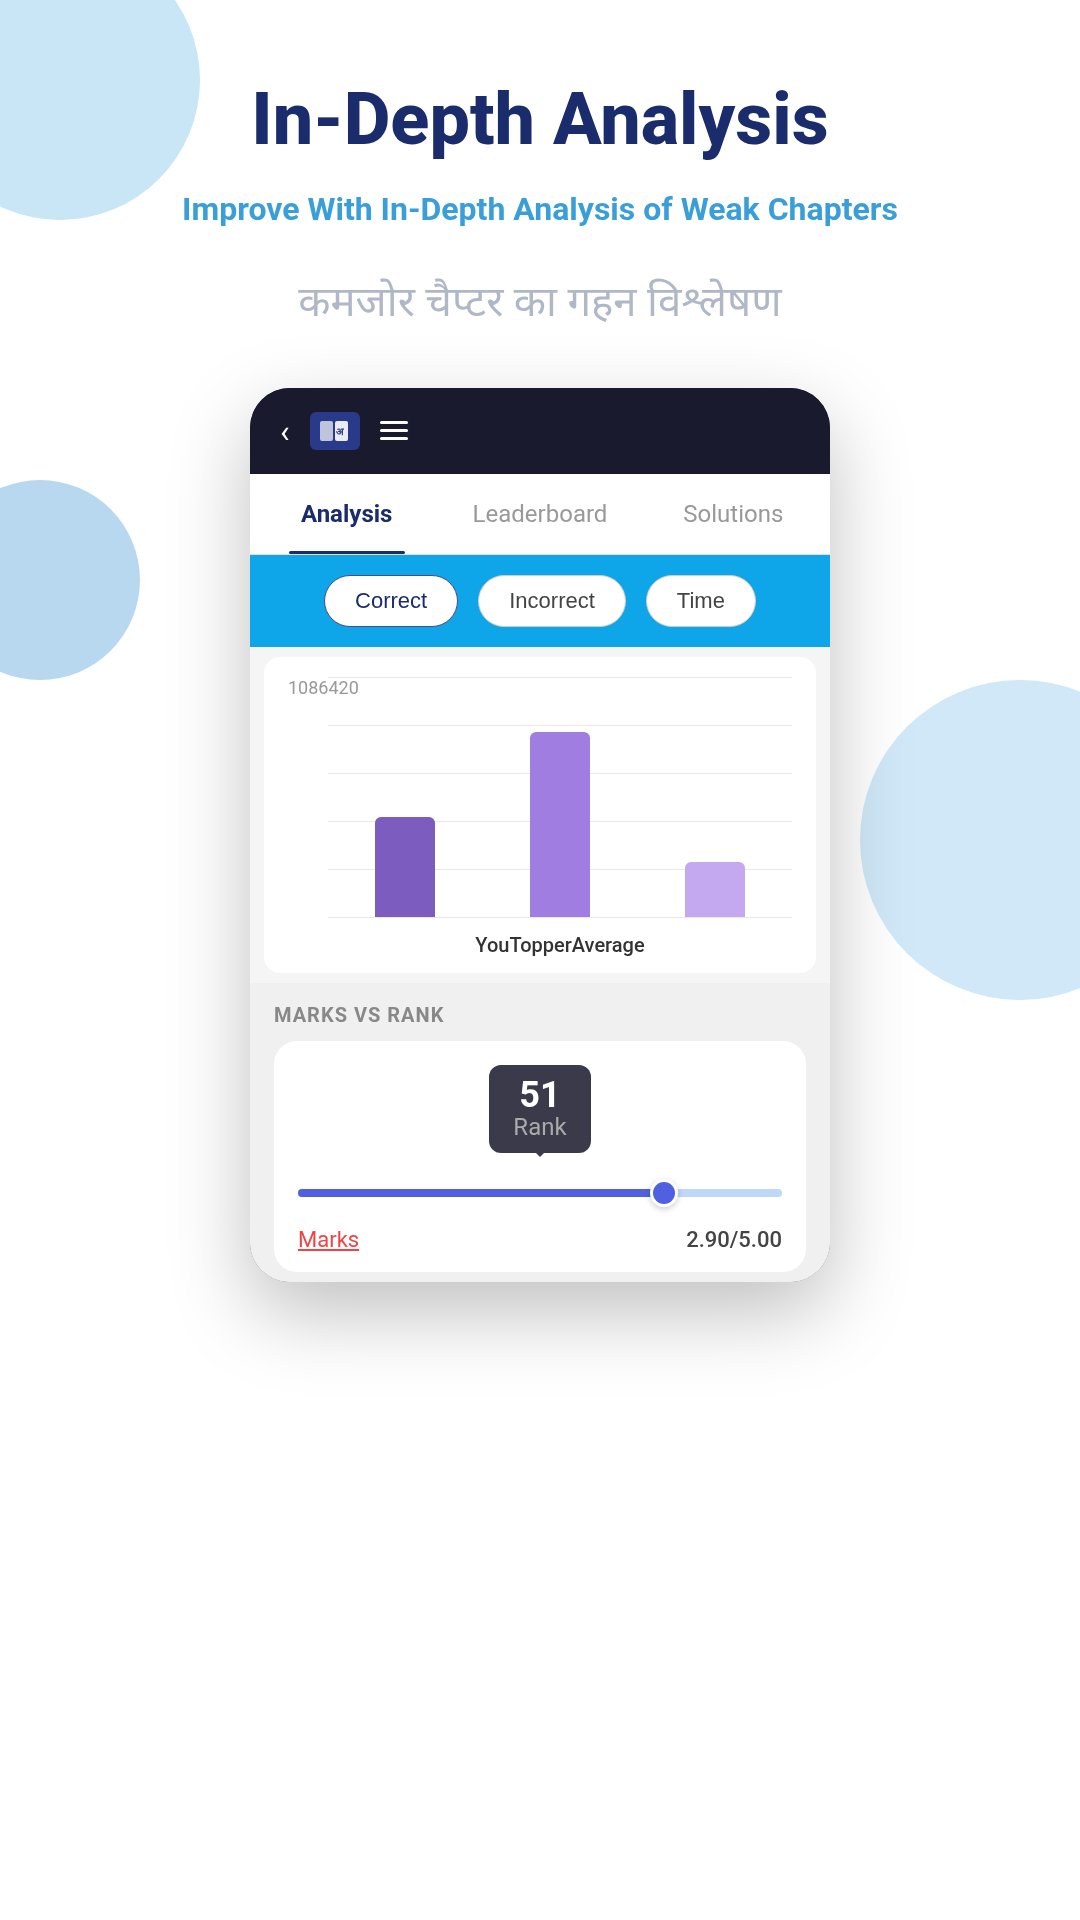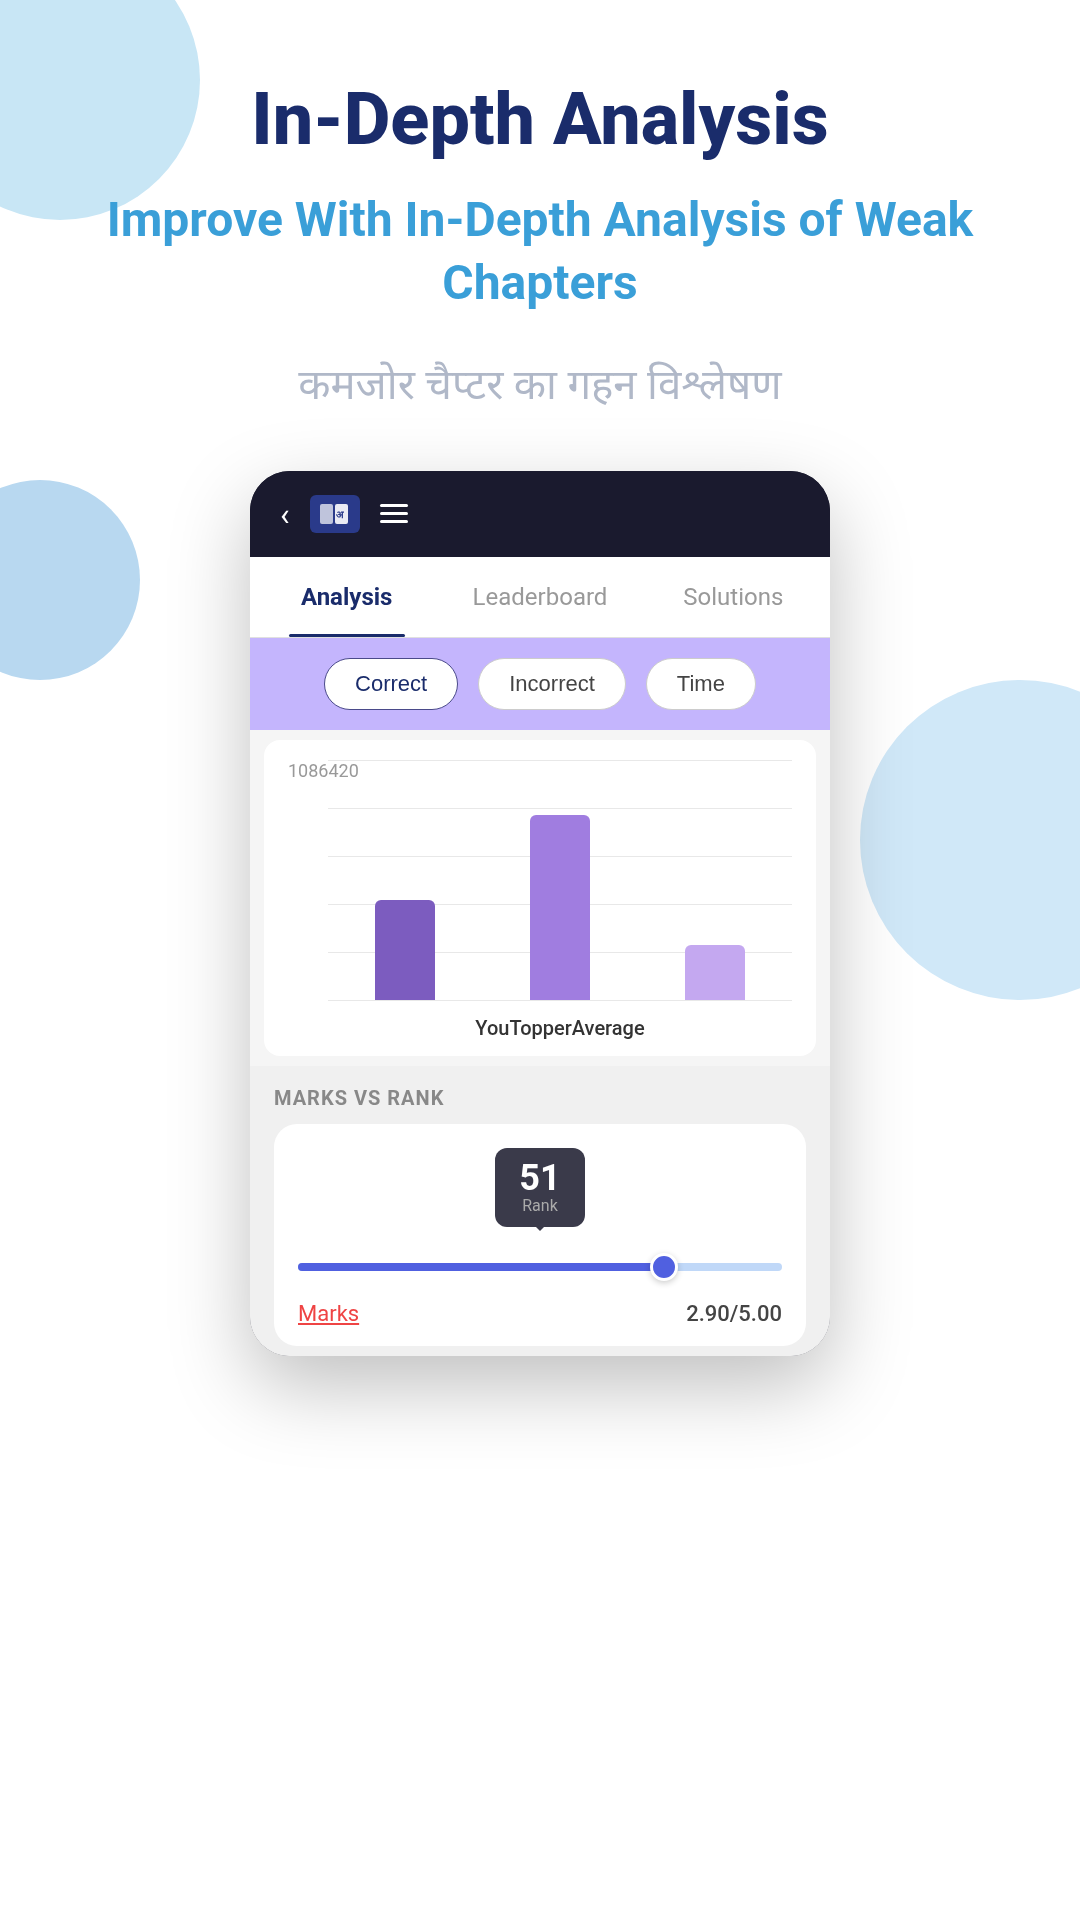--- a/index.html
+++ b/index.html
@@ -60,21 +60,21 @@
     .main-title {
       font-size: 72px;
       font-weight: 800;
       color: #1a2c6b;
       text-align: center;
       line-height: 1.1;
       margin-bottom: 30px;
     }
 
     .subtitle {
-      font-size: 48px;
+      font-size: 32px;
       font-weight: 700;
       color: #3a9fd8;
       text-align: center;
       line-height: 1.3;
       padding: 0 60px;
       margin-bottom: 40px;
     }
 
     .hindi-text {
       font-size: 42px;
@@ -179,21 +179,21 @@
       bottom: 0;
       left: 20%;
       width: 60%;
       height: 3px;
       background: #1a2c6b;
       border-radius: 2px;
     }
 
     
     .filter-row {
-      background: #c4b5fd;
+      background: #0ea5e9;
       display: flex;
       gap: 20px;
       padding: 20px 24px;
       justify-content: center;
     }
 
     .filter-chip {
       padding: 12px 30px;
       border: 1.5px solid #ccc;
       border-radius: 50px;
@@ -358,21 +358,21 @@
       border-top-color: #3a3a4a;
     }
 
     .rank-number {
       font-size: 36px;
       font-weight: 700;
       line-height: 1;
     }
 
     .rank-label {
-      font-size: 16px;
+      font-size: 24px;
       color: #aaa;
     }
 
     
     .slider-wrapper {
       padding: 20px 0 10px;
     }
 
     .slider-track {
       position: relative;

